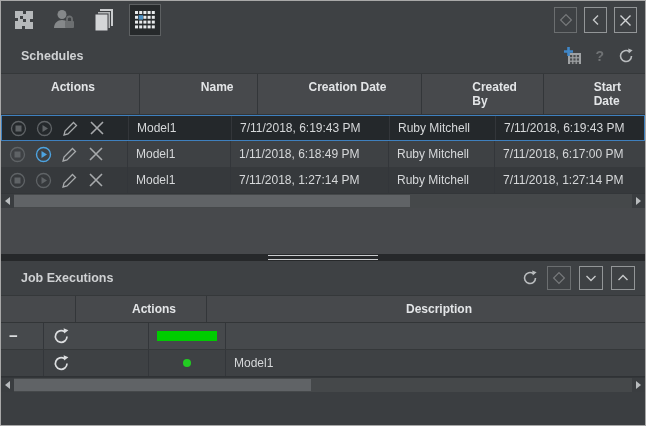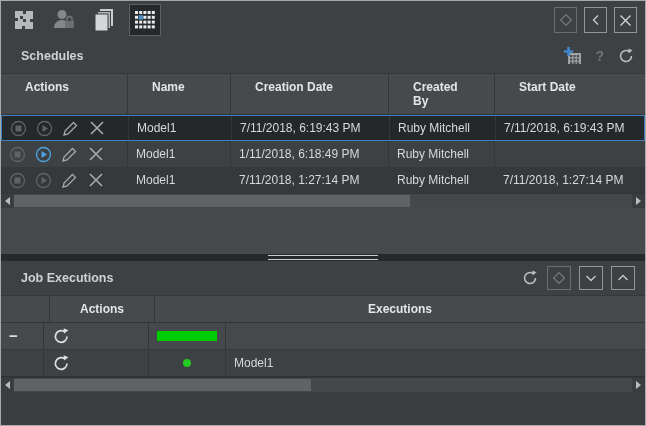--- a/index.html
+++ b/index.html
@@ -16,25 +16,25 @@
           display:flex;align-items:center;justify-content:center;cursor:pointer;padding:0;}
   .winbtn.dim{border-color:#6b6e70;}
   
   .panel-header{height:34px;flex:0 0 34px;display:flex;align-items:center;padding:0 10px 0 20px;}
   .panel-title{font-weight:bold;color:#cfd1d3;font-size:12.5px;}
   .ph-spacer{flex:1;}
   .ph-icons{display:flex;align-items:center;gap:12px;}
   .help-q{color:#6f7274;font-weight:bold;font-size:14px;cursor:pointer;}
   
   .thead{display:flex;background:#47494c;border-top:1px solid #35383a;border-bottom:1px solid #323537;font-weight:bold;color:#e3e5e7;}
-  .thead .cell{padding:6px 24px;border-right:1px solid #333639;}
+  .thead .cell{padding:6px 24px;border-right:1px solid #333639;margin-left:26px;}
   .trow{display:flex;align-items:center;height:26px;box-sizing:border-box;}
   .trow .cell{padding:0 8px;border-right:1px solid #33363a;height:100%;display:flex;align-items:center;overflow:hidden;white-space:nowrap;}
   .c-actions{width:127px;box-sizing:border-box;}
-  .c-name{width:103px;box-sizing:border-box;}
+  .c-name{width:103px;box-sizing:border-box;text-align:right;}
   .c-created{width:158px;box-sizing:border-box;}
   .c-by{width:106px;box-sizing:border-box;}
   .c-start{flex:1;border-right:none!important;}
   .row-sel{background:#24282b;border:1px solid #3f80be;}
   .row-a{background:#3e4144;}
   .row-b{background:#36393c;}
   .actions-cell{display:flex;align-items:center;gap:9px;}
   .aicon{width:17px;height:17px;display:flex;align-items:center;justify-content:center;cursor:pointer;}
   
   .jc-toggle{width:43px;box-sizing:border-box;}
@@ -236,20 +236,21 @@
         </span>
         <span class="aicon">
           <svg width="16" height="16" viewBox="0 0 16 16">
               <path d="M2 2l12 12M14 2L2 14" stroke="#a7aaac" stroke-width="1.6"></path>
             </svg>
         </span>
       </div>
       <div class="cell c-name">Model1</div>
       <div class="cell c-created">1/11/2018, 6:18:49 PM</div>
       <div class="cell c-by">Ruby Mitchell</div>
+      <div class="cell c-start">7/11/2018, 6:17:00 PM</div>
     </div>
 
     <div class="trow row-b">
       <div class="cell c-actions actions-cell">
         <span class="aicon">
           <svg width="17" height="17" viewBox="0 0 17 17">
               <circle cx="8.5" cy="8.5" r="7" fill="none" stroke="#5f6366" stroke-width="1.3"></circle>
               <rect x="5.5" y="5.5" width="6" height="6" fill="#5f6366"></rect>
             </svg>
         </span>
@@ -325,21 +326,21 @@
                 <polyline points="1.5,8 6,3.5 10.5,8" fill="none" stroke="#c6c8ca" stroke-width="1.4"></polyline>
               </svg>
           </span>
         </button>
       </div>
     </div>
 
     <div class="thead">
       <div class="cell jc-toggle"></div>
       <div class="cell jc-actions">Actions</div>
-      <div class="cell jc-desc">Executions</div>
+      <div class="cell jc-desc">Description</div>
     </div>
 
     <div class="jrow jrow-a">
       <div class="cell jc-toggle">
         <span class="minus-toggle">−</span>
       </div>
       <div class="cell jc-actions">
         <span class="aicon" style="width:19px;height:19px;">
           <svg width="19" height="19" viewBox="0 0 19 19">
             <path d="M15 9.5a5.8 5.8 0 1 1-2.4-4.7" fill="none" stroke="#dcdee0" stroke-width="1.7"></path>

